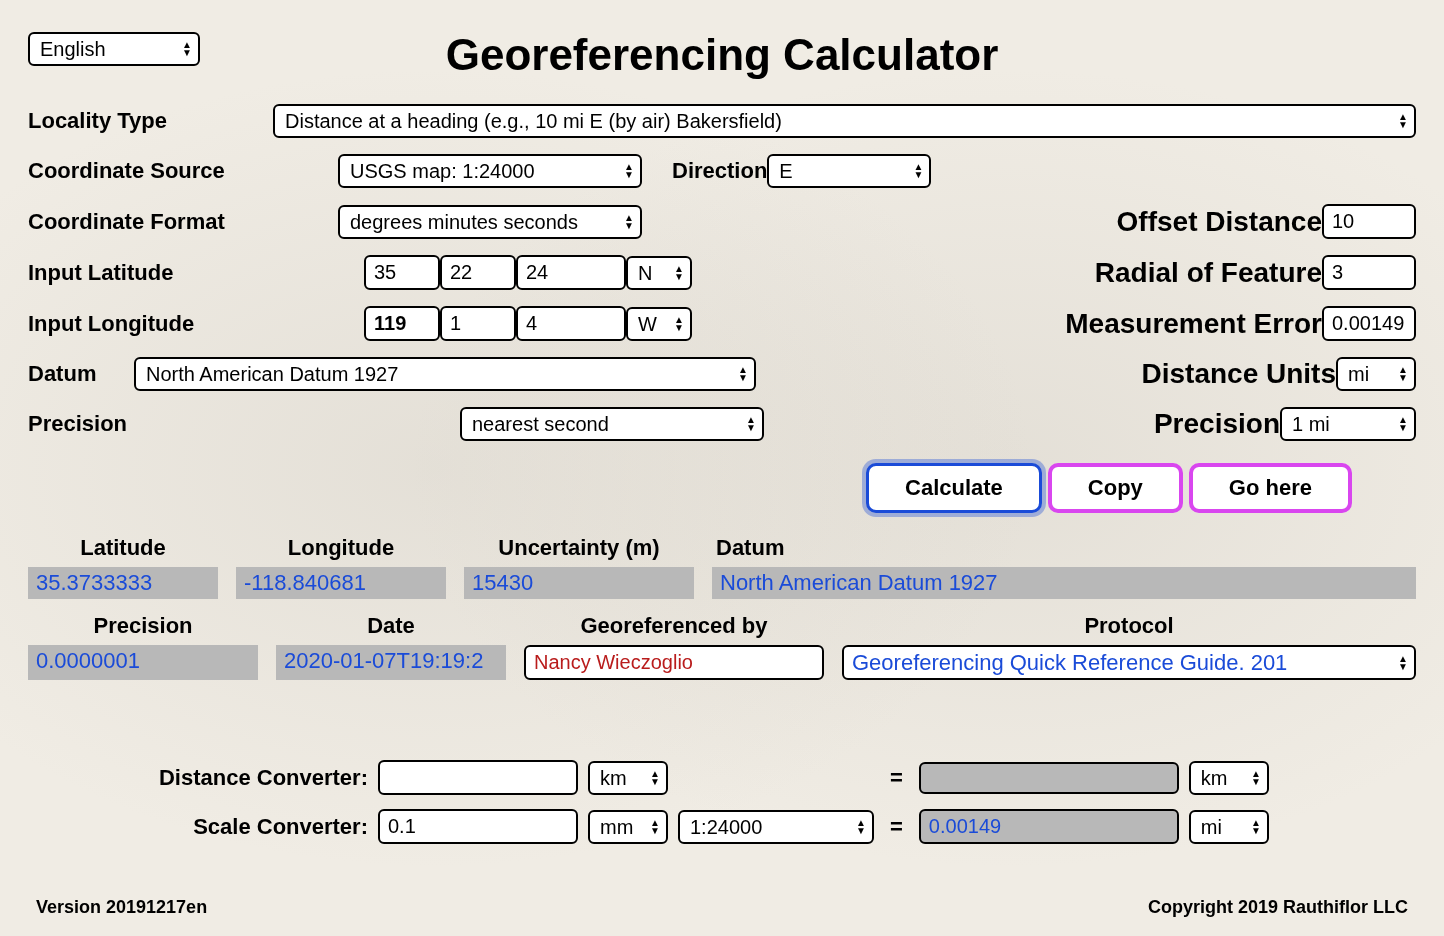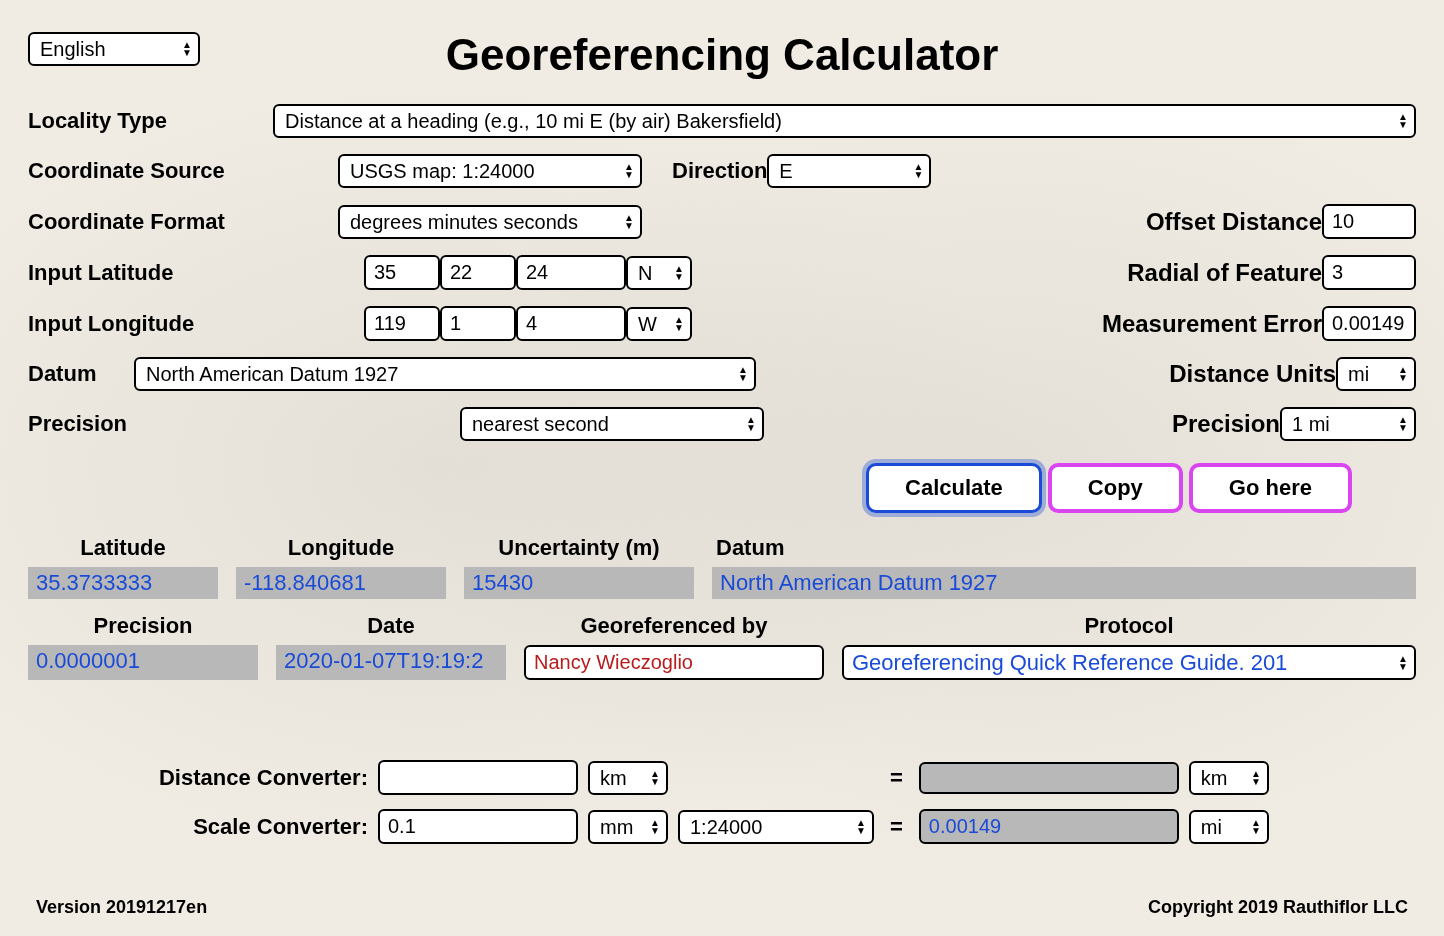--- a/index.html
+++ b/index.html
@@ -83,21 +83,21 @@
       display: flex;
       align-items: center;
       margin-bottom: 16px;
     }
     .label {
       font-size: 22px;
       font-weight: 600;
       color: #000;
     }
     .right-label {
-      font-size: 24px;
+      font-size: 28px;
       font-weight: 600;
       color: #000;
       margin-left: auto;
     }
     .btn {
       font-size: 22px;
       font-weight: 600;
       padding: 8px 36px;
       border: 4px solid #d946ef;
       border-radius: 10px;
@@ -266,21 +266,21 @@
         <option>N</option>
       </select>
       <div class="select-arrows">▲<br>▼</div>
     </div>
     <div class="right-label">Radial of Feature</div>
     <input type="text" style="width: 94px;" value="3">
   </div>
 
   <div class="row">
     <div class="label" style="width:336px">Input Longitude</div>
-    <input type="text" style="width: 76px;" value="119">
+    <input type="text" style="width: 76px; font-weight: bold;" value="119">
     <input type="text" style="width: 76px;" value="1">
     <input type="text" style="width: 110px;" value="4">
     <div class="select-wrap">
       <select style="width:66px">
         <option>W</option>
       </select>
       <div class="select-arrows">▲<br>▼</div>
     </div>
     <div class="right-label">Measurement Error</div>
     <input type="text" style="width: 94px;" value="0.00149">

